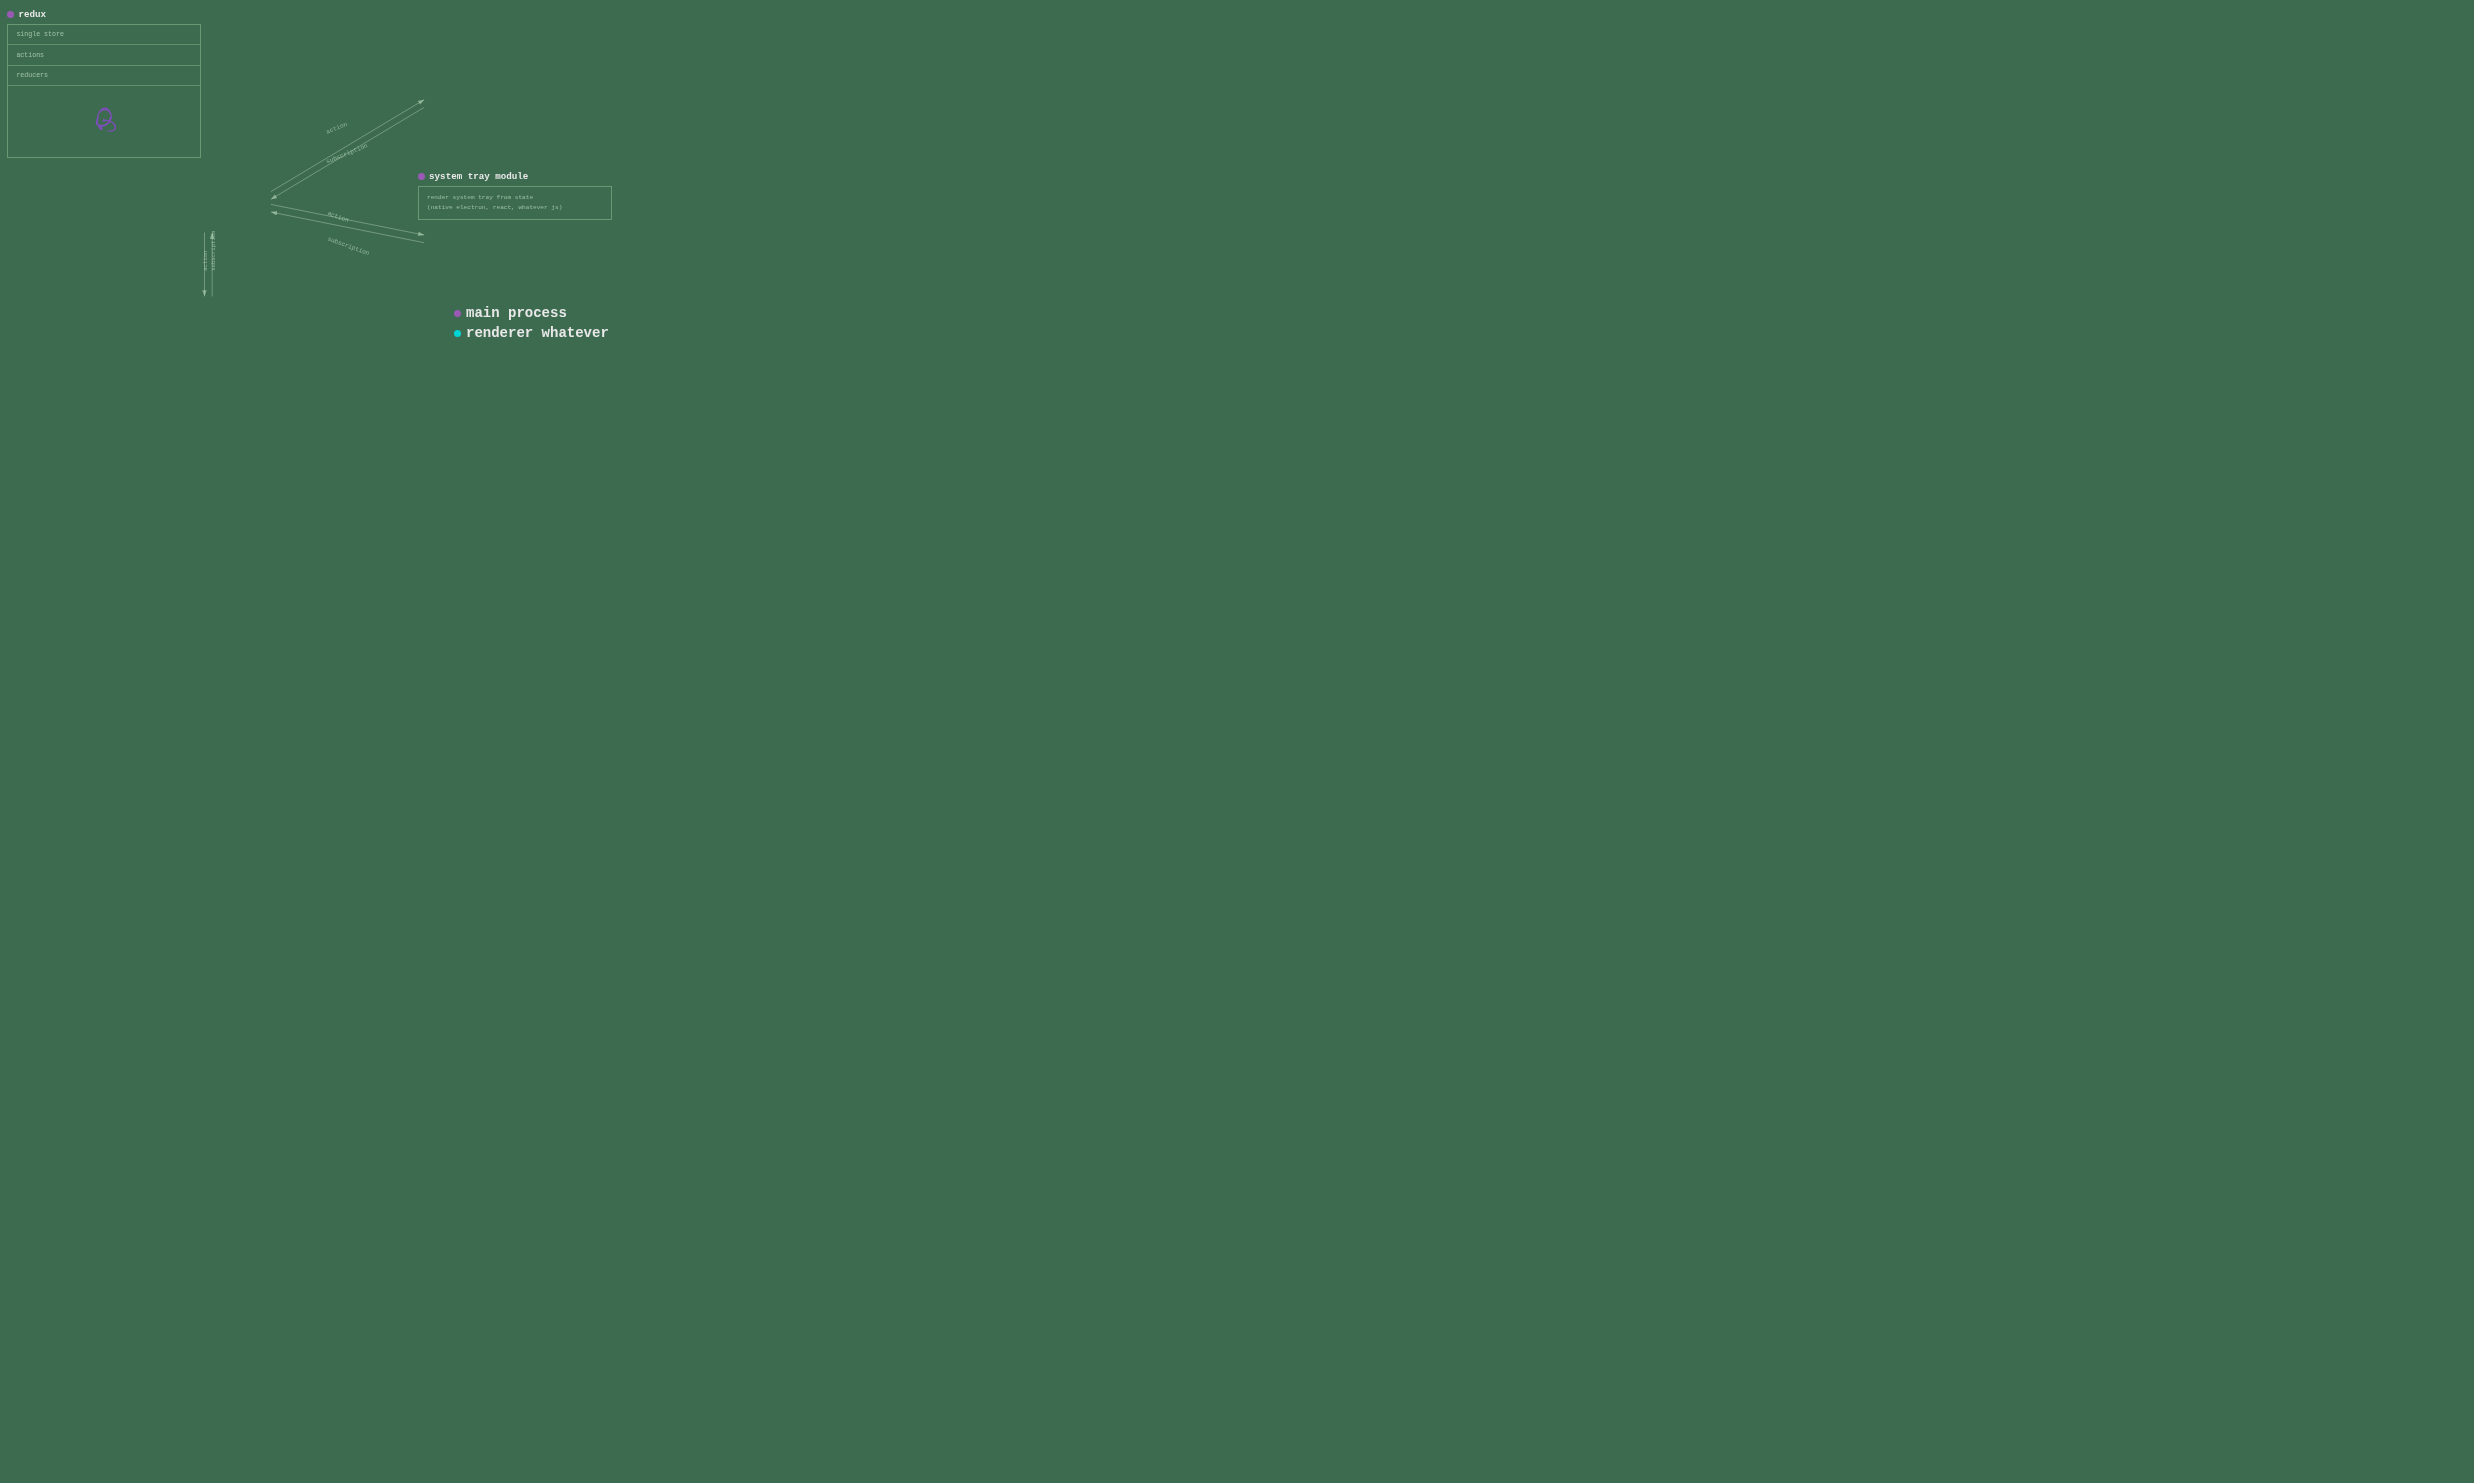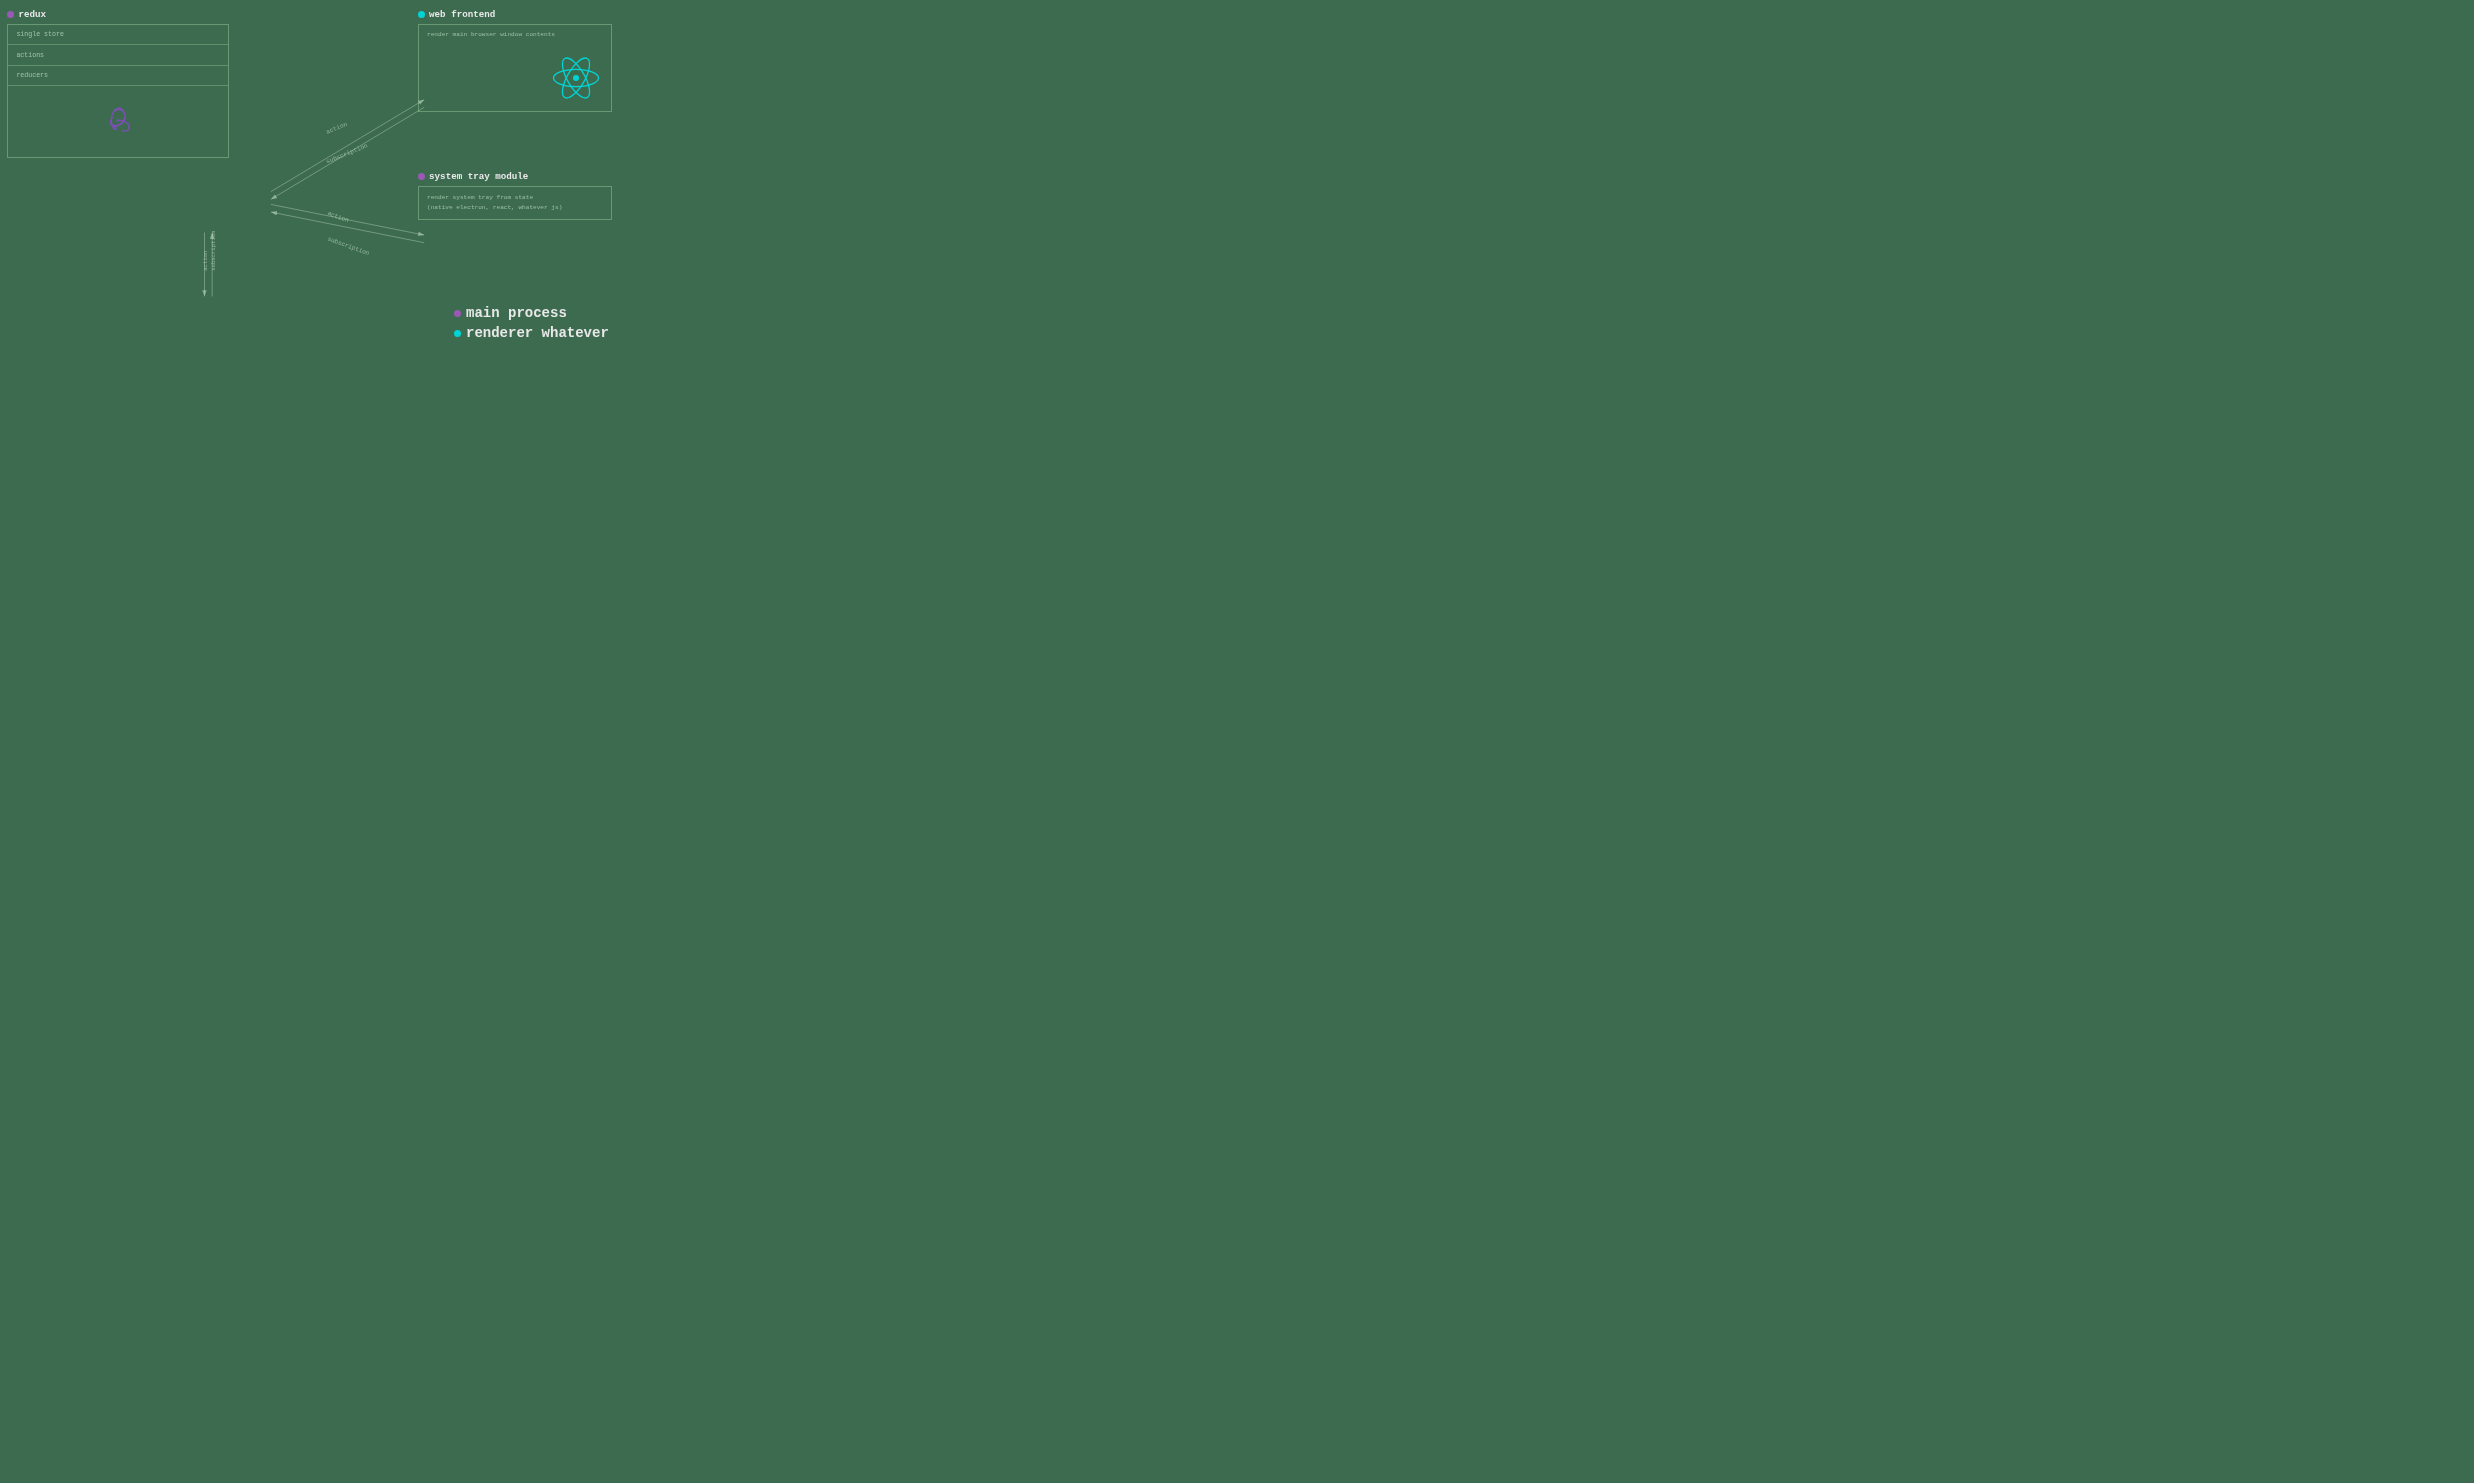--- a/index.html
+++ b/index.html
@@ -17,21 +17,21 @@
       position: relative;
       width: 100%;
       height: 100%;
     }
 
     
     .redux-section {
       position: absolute;
       top: 9.2px;
       left: 7.2px;
-      width: 222px;
+      width: 194px;
     }
 
     .section-title {
       display: flex;
       align-items: center;
       gap: 4.1px;
       margin-bottom: 4.1px;
       font-size: 9.2px;
       font-weight: bold;
       color: #e8e8e8;
@@ -179,38 +179,20 @@
         <svg class="redux-logo" viewBox="0 0 100 100" fill="none" xmlns="http://www.w3.org/2000/svg">
           <path d="M65.6 45.8c1.7-0.2 3-1.7 2.9-3.5-.1-1.8-1.7-3.2-3.5-3.2h-0.2c-2 0.1-3.4 1.8-3.3 3.7 0.1 0.9 0.5 1.7 1.1 2.2-2.3 4.6-5.9 8-11.2 10.8-3.6 1.9-7.3 2.6-11 2.3-3-.3-5.4-1.4-6.9-3.2-2.2-2.7-2.4-5.6-0.6-8.5 1.2-2.1 3.1-3.6 4.3-4.5-0.3-0.9-0.7-2.4-0.9-3.5-9.2 6.7-8.3 15.7-5.5 19.9 2.1 3.1 6.4 5 11.1 5 1.3 0 2.6-0.1 3.9-0.4 8.2-1.6 14.4-6.4 19.8-14.1z" fill="#7b4fb5"></path>
           <path d="M73.4 54.5c-4.9-5.7-12.1-8.9-20.3-8.9H52c-0.6-1.2-1.9-2-3.4-2-2 0-3.5 1.6-3.5 3.5s1.6 3.5 3.5 3.5c1.4 0 2.6-0.8 3.2-2h1.3c4.9 0 9.5 1.4 13.7 4.1 3.2 2 5.5 4.6 6.8 7.6 1.1 2.4 1 4.9-0.1 6.9-1.7 3.1-4.6 4.8-8.4 4.8-2.4 0-4.8-0.7-6-1.4-0.7 0.7-2 1.8-2.9 2.5 2.8 1.3 5.6 2 8.3 2 6.2 0 10.8-3.4 12.6-6.7 1.9-3.6 1.8-9.7-3.9-16z" fill="#7b4fb5"></path>
           <path d="M38.6 67.4c0.1 2 1.7 3.5 3.7 3.5h0.2c2-0.1 3.5-1.8 3.4-3.8-0.1-2-1.7-3.5-3.7-3.5-1.1 0-2 0.4-2.7 1.1-4.1-6.7-5.8-14-5.3-21.9 0.3-5.9 2.2-11 5.5-15.1 2.8-3.5 6.6-5.3 11.3-5.3 9.8 0 13.9 12 14.2 16.8 0.9 0.2 2.5 0.7 3.6 1C67.6 28.6 60.9 16 51.9 16c-7.4 0-13.5 4.7-17.3 13.1-5.4 12.2-3.8 24 0.2 33.3 0.2 0.5 0.4 1 0.6 1.5-0.5 0.7-0.8 1.6-0.8 2.5z" fill="#7b4fb5"></path>
         </svg>
       </div>
     </div>
   </div>
 
 
-  <div class="web-frontend-section">
-    <div class="section-title">
-      <div class="dot-cyan"></div>
-      <span>web frontend</span>
-    </div>
-    <div class="box">
-      <div class="web-desc">render main browser window contents</div>
-      <div class="react-area">
-
-        <svg width="46" height="46" viewBox="0 0 90 90" fill="none" xmlns="http://www.w3.org/2000/svg">
-          <ellipse cx="45" cy="45" rx="44" ry="17" stroke="#00d4d4" stroke-width="2.5" fill="none" transform="rotate(0 45 45)"></ellipse>
-          <ellipse cx="45" cy="45" rx="44" ry="17" stroke="#00d4d4" stroke-width="2.5" fill="none" transform="rotate(60 45 45)"></ellipse>
-          <ellipse cx="45" cy="45" rx="44" ry="17" stroke="#00d4d4" stroke-width="2.5" fill="none" transform="rotate(120 45 45)"></ellipse>
-          <circle cx="45" cy="45" r="6" fill="#00d4d4"></circle>
-        </svg>
-      </div>
-    </div>
-  </div>
 
   <div class="system-tray-section">
     <div class="section-title">
       <div class="dot-purple"></div>
       <span>system tray module</span>
     </div>
     <div class="box">
       <div class="tray-text">
         <span>render system tray from state</span><br>
         <span>(native electron, react, whatever js)</span>

